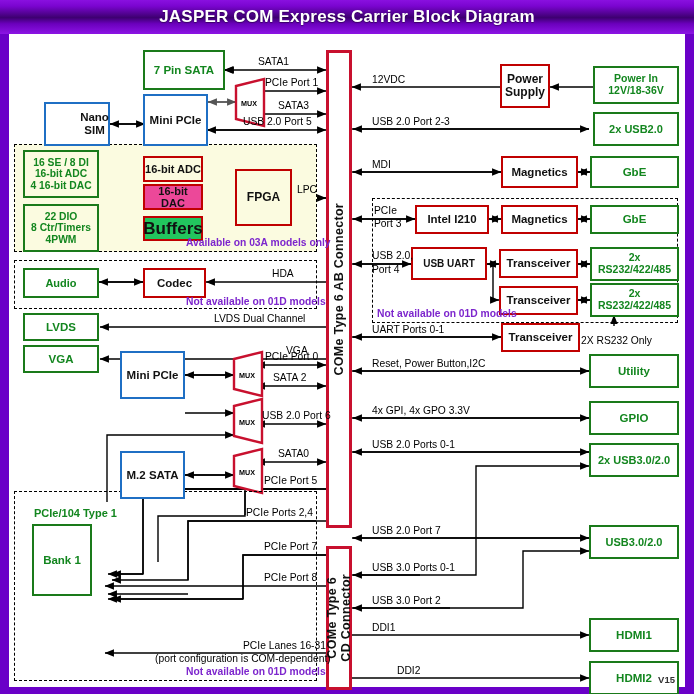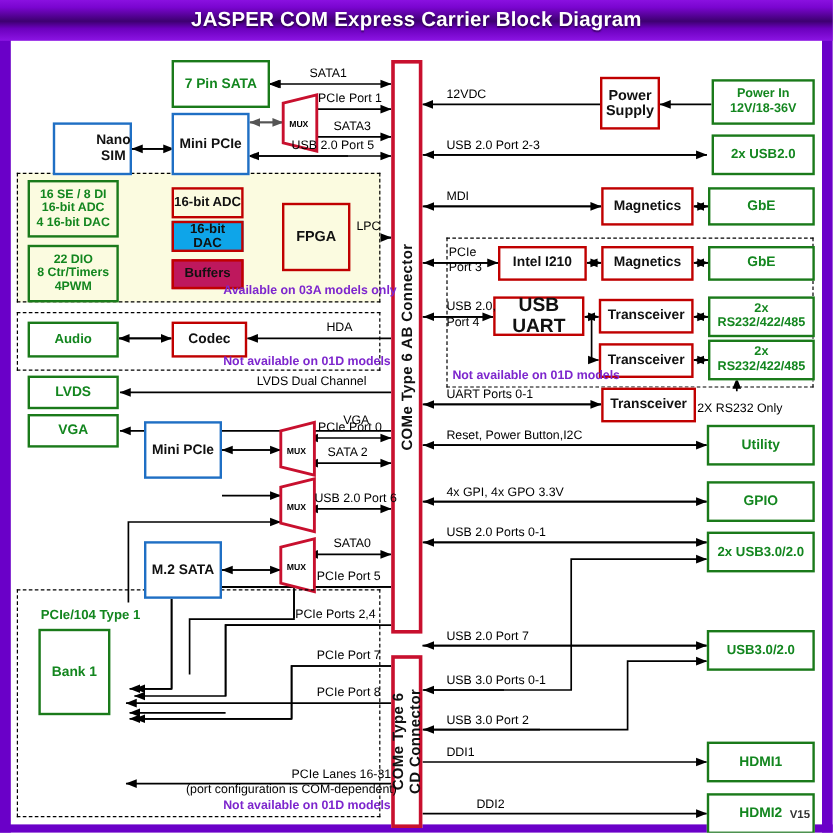--- a/index.html
+++ b/index.html
@@ -241,25 +241,25 @@
     <div class="box g" style="left:23px;top:170px;width:76px;height:48px;font-size:10.3px;background:#fbfbe0;">
       <span style="white-space:pre-line;">22 DIO
 8 Ctr/Timers
 4PWM</span>
       </div>
 
     <div class="box r" style="left:143px;top:122px;width:60px;height:26px;font-size:11px;background:#fbfbe0;">
       <span>16-bit ADC</span>
       </div>
 
-    <div class="box r" style="left:143px;top:150px;width:60px;height:26px;font-size:11px;background:#0ea5e9;">
+    <div class="box r" style="left:143px;top:150px;width:60px;height:26px;font-size:11px;background:#ec4899;">
       <span>16-bit DAC</span>
       </div>
 
-    <div class="box r" style="left:143px;top:182px;width:60px;height:25px;font-size:11px;background:#be185d;">
+    <div class="box r" style="left:143px;top:182px;width:60px;height:25px;font-size:17px;background:#22c55e;">
       <span>Buffers</span>
       </div>
 
     <div class="box r" style="left:235px;top:135px;width:57px;height:57px;font-size:12px;background:#fbfbe0;">
       <span>FPGA</span>
       </div>
 
     <div class="box g" style="left:23px;top:234px;width:76px;height:30px;font-size:11px;">
       <span>Audio</span>
       </div>
@@ -316,21 +316,21 @@
       </div>
 
     <div class="box r" style="left:501px;top:171px;width:77px;height:29px;font-size:11.5px;">
       <span>Magnetics</span>
       </div>
 
     <div class="box g" style="left:590px;top:171px;width:89px;height:29px;font-size:11.5px;">
       <span>GbE</span>
       </div>
 
-    <div class="box r" style="left:411px;top:213px;width:76px;height:33px;font-size:16px;">
+    <div class="box r" style="left:411px;top:213px;width:76px;height:33px;font-size:10px;">
       <span>USB UART</span>
       </div>
 
     <div class="box r" style="left:499px;top:215px;width:79px;height:29px;font-size:11.5px;">
       <span>Transceiver</span>
       </div>
 
     <div class="box g" style="left:590px;top:213px;width:89px;height:34px;font-size:10.5px;">
       <span style="white-space:pre-line;">2x
 RS232/422/485</span>

